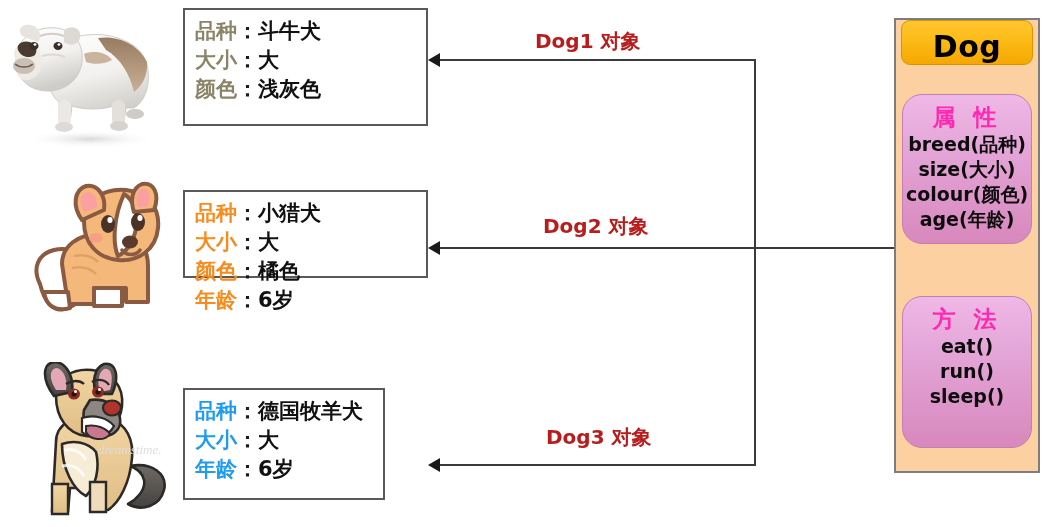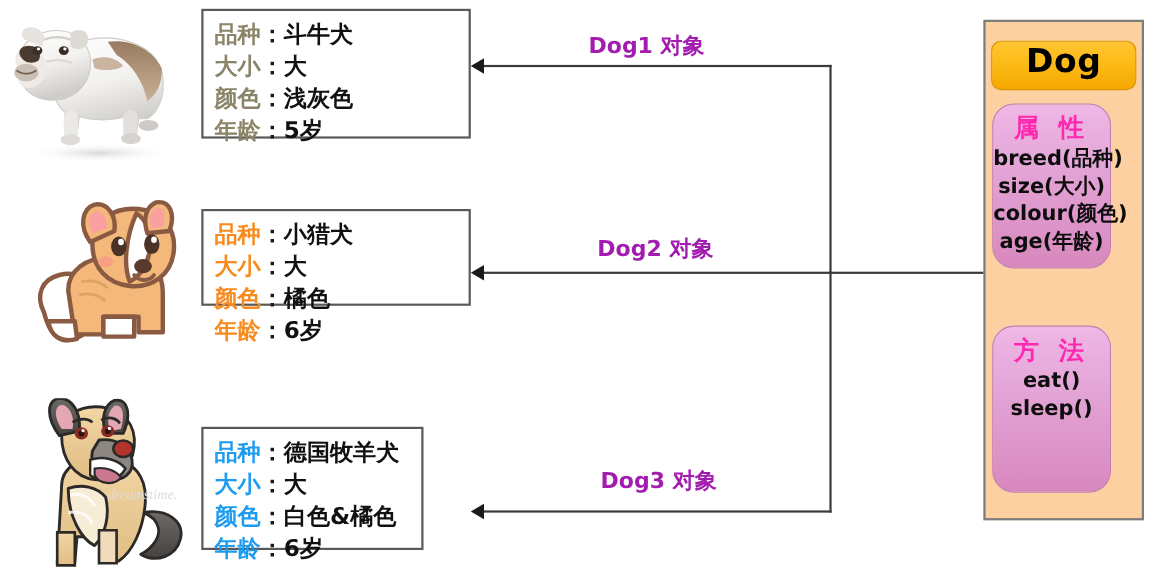--- a/index.html
+++ b/index.html
@@ -25,54 +25,54 @@
     color:#1a1a1a;
     font-family:"DejaVu Sans","Liberation Sans",sans-serif;
   }
   .attr-key{font-weight:bold;}
   .attr-sep{color:#1a1a1a;font-weight:bold;}
   .attr-val{color:#111111;font-weight:bold;}
 
   
   .arrow-label{
     position:absolute;
-    font-size:20px;font-weight:bold;color:#a21caf;
+    font-size:20px;font-weight:bold;color:#b91c1c;
     white-space:nowrap;
     font-family:"DejaVu Sans","Liberation Sans",sans-serif;
   }
   .hline{position:absolute;height:0;border-top:2px solid #3a3a3a;}
   .vline{position:absolute;width:0;border-left:2px solid #3a3a3a;}
   .arrowhead{
     position:absolute;width:0;height:0;
     border-top:7px solid transparent;
     border-bottom:7px solid transparent;
     border-right:12px solid #1a1a1a;
   }
 
   
   .class-panel{
     position:absolute;left:894px;top:18px;width:146px;height:455px;
     background:#fcd0a0;
     border:2px solid #7d7d7d;
     box-sizing:border-box;
   }
   .class-header{
-    position:absolute;left:901px;top:37px;width:132px;height:45px;
+    position:absolute;left:901px;top:20px;width:132px;height:45px;
     background:linear-gradient(180deg,#ffc531 0%,#fcbb17 45%,#f5a700 100%);
     border:1px solid #d99400;
     border-radius:9px;
-    display:flex;align-items:flex-start;justify-content:center;
+    display:flex;align-items:flex-end;justify-content:center;
     box-sizing:border-box;
   }
   .class-header-text{
     font-size:30px;font-weight:bold;color:#000000;letter-spacing:0.5px;
     font-family:"DejaVu Sans","Liberation Sans",sans-serif;
   }
   .section{
-    position:absolute;left:902px;width:108px;
+    position:absolute;left:902px;width:130px;
     border-radius:20px;
     border:1px solid #c07fb5;
     background:linear-gradient(180deg,#efb8e6 0%,#e4a6d8 35%,#d888bd 100%);
     box-sizing:border-box;
     text-align:center;
     padding-top:7px;
   }
   .section-title{
     font-size:23px;font-weight:bold;color:#ff28b0;
     letter-spacing:5px;line-height:30px;
@@ -153,23 +153,20 @@
   <div class="obj-box" style="left:183px;top:8px;width:245px;height:118px;">
     <div class="attr-line">
       <span class="attr-key" style="color:#8a8468">品种</span><span class="attr-sep">：</span><span class="attr-val">斗牛犬</span>
     </div>
     <div class="attr-line">
       <span class="attr-key" style="color:#8a8468">大小</span><span class="attr-sep">：</span><span class="attr-val">大</span>
     </div>
     <div class="attr-line">
       <span class="attr-key" style="color:#8a8468">颜色</span><span class="attr-sep">：</span><span class="attr-val">浅灰色</span>
     </div>
-    <div class="attr-line">
-      <span class="attr-key" style="color:#8a8468">年龄</span><span class="attr-sep">：</span><span class="attr-val">5岁</span>
-    </div>
   </div>
 
   <svg class="dog-img" style="left:22px;top:176px;" width="158" height="145" viewBox="0 0 158 145">
     <g stroke="#8a5a42" stroke-width="4" stroke-linejoin="round" stroke-linecap="round">
 
       <path d="M18 108 C10 92 16 78 32 74 C48 70 62 78 66 92
                C70 108 62 126 46 132 C30 138 22 124 18 108 Z" fill="#ffffff"></path>
 
       <path d="M40 88 C40 70 56 58 78 58 L98 58 C116 58 126 72 126 90
                L126 126 L104 126 L104 112 L72 112 L72 128 L46 128 Z" fill="#f4b97a"></path>
@@ -276,23 +273,20 @@
   </svg>
 
   <div class="obj-box" style="left:183px;top:388px;width:202px;height:112px;">
     <div class="attr-line">
       <span class="attr-key" style="color:#1f9cf0">品种</span><span class="attr-sep">：</span><span class="attr-val">德国牧羊犬</span>
     </div>
     <div class="attr-line">
       <span class="attr-key" style="color:#1f9cf0">大小</span><span class="attr-sep">：</span><span class="attr-val">大</span>
     </div>
     <div class="attr-line">
-      <span class="attr-key" style="color:#1f9cf0">颜色</span><span class="attr-sep">：</span><span class="attr-val">白色&amp;橘色</span>
-    </div>
-    <div class="attr-line">
       <span class="attr-key" style="color:#1f9cf0">年龄</span><span class="attr-sep">：</span><span class="attr-val">6岁</span>
     </div>
   </div>
 
   <div class="vline" style="left:754px;top:59px;height:407px;"></div>
 
   <div class="hline" style="left:754px;top:247px;width:142px;"></div>
 
   <div class="hline" style="left:432px;top:59px;width:324px;"></div>
   <div class="arrowhead" style="left:428px;top:53px;"></div>
@@ -316,16 +310,17 @@
     <div class="section-title">属 性</div>
     <div class="section-item">breed(品种)</div>
     <div class="section-item">size(大小)</div>
     <div class="section-item">colour(颜色)</div>
     <div class="section-item">age(年龄)</div>
   </div>
 
   <div class="section" style="top:296px;height:152px;">
     <div class="section-title">方 法</div>
     <div class="section-item">eat()</div>
+    <div class="section-item">run()</div>
     <div class="section-item">sleep()</div>
   </div>
 
 </div>
 
 </body></html>

